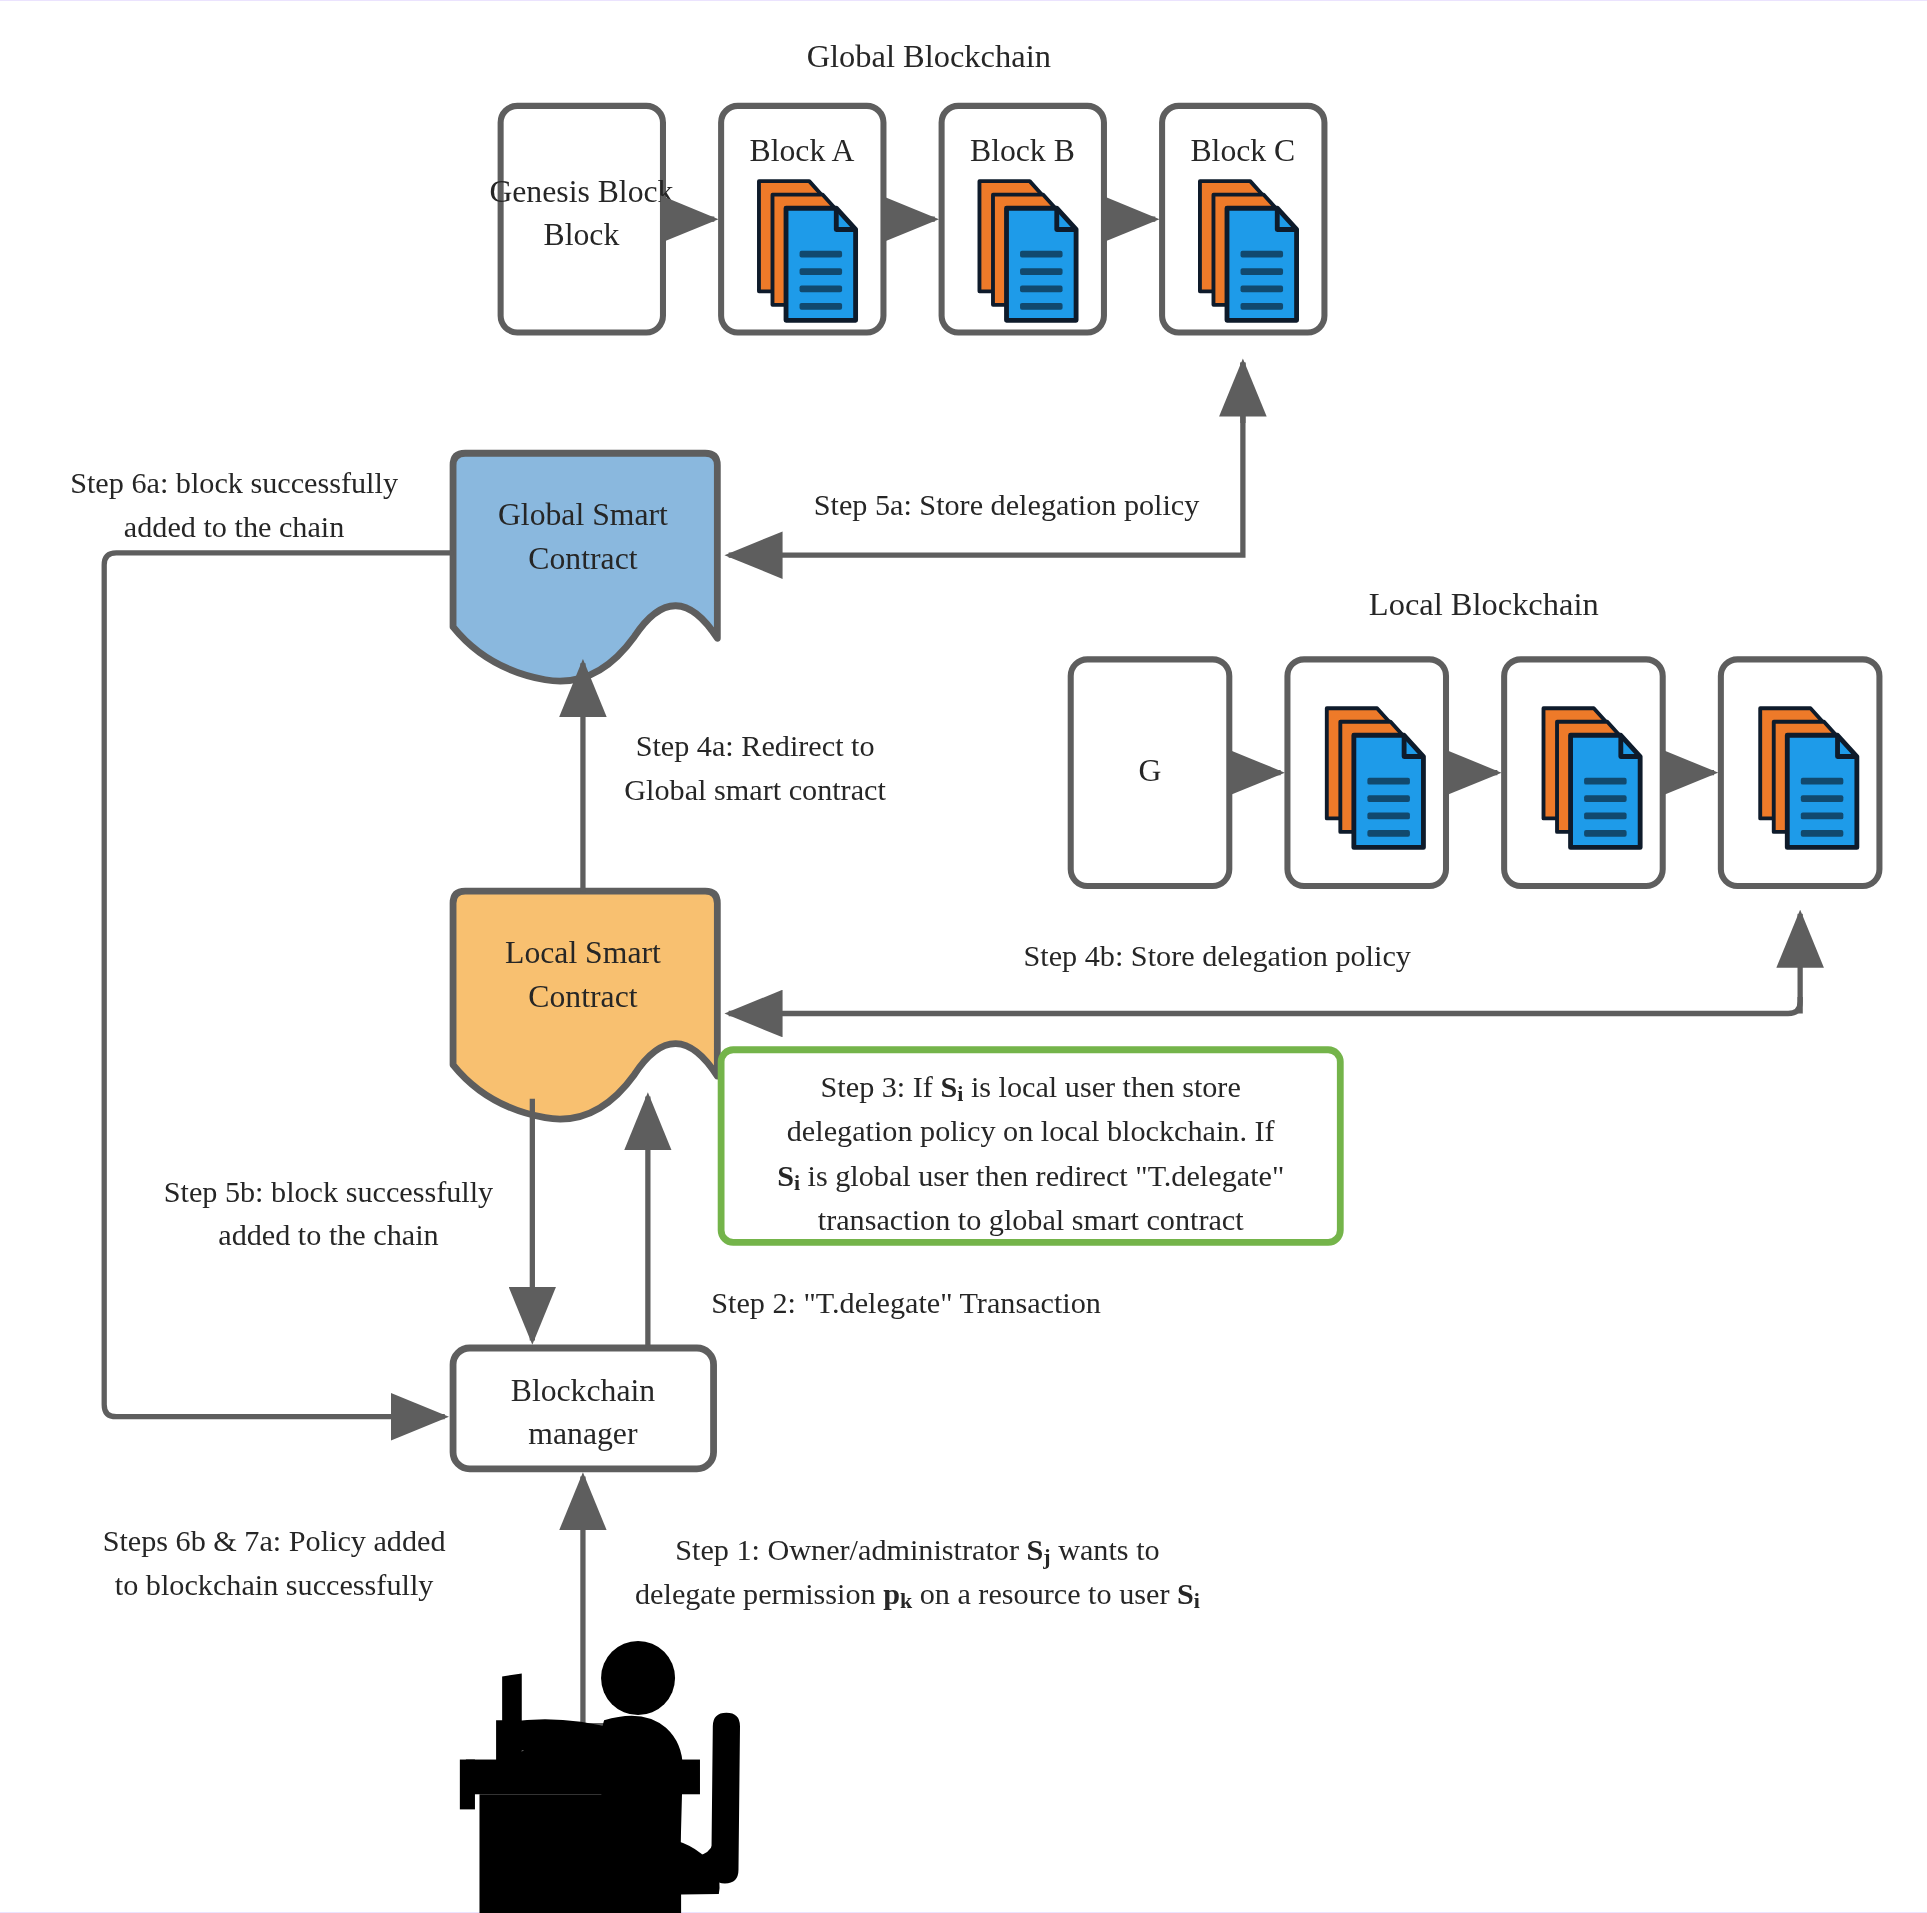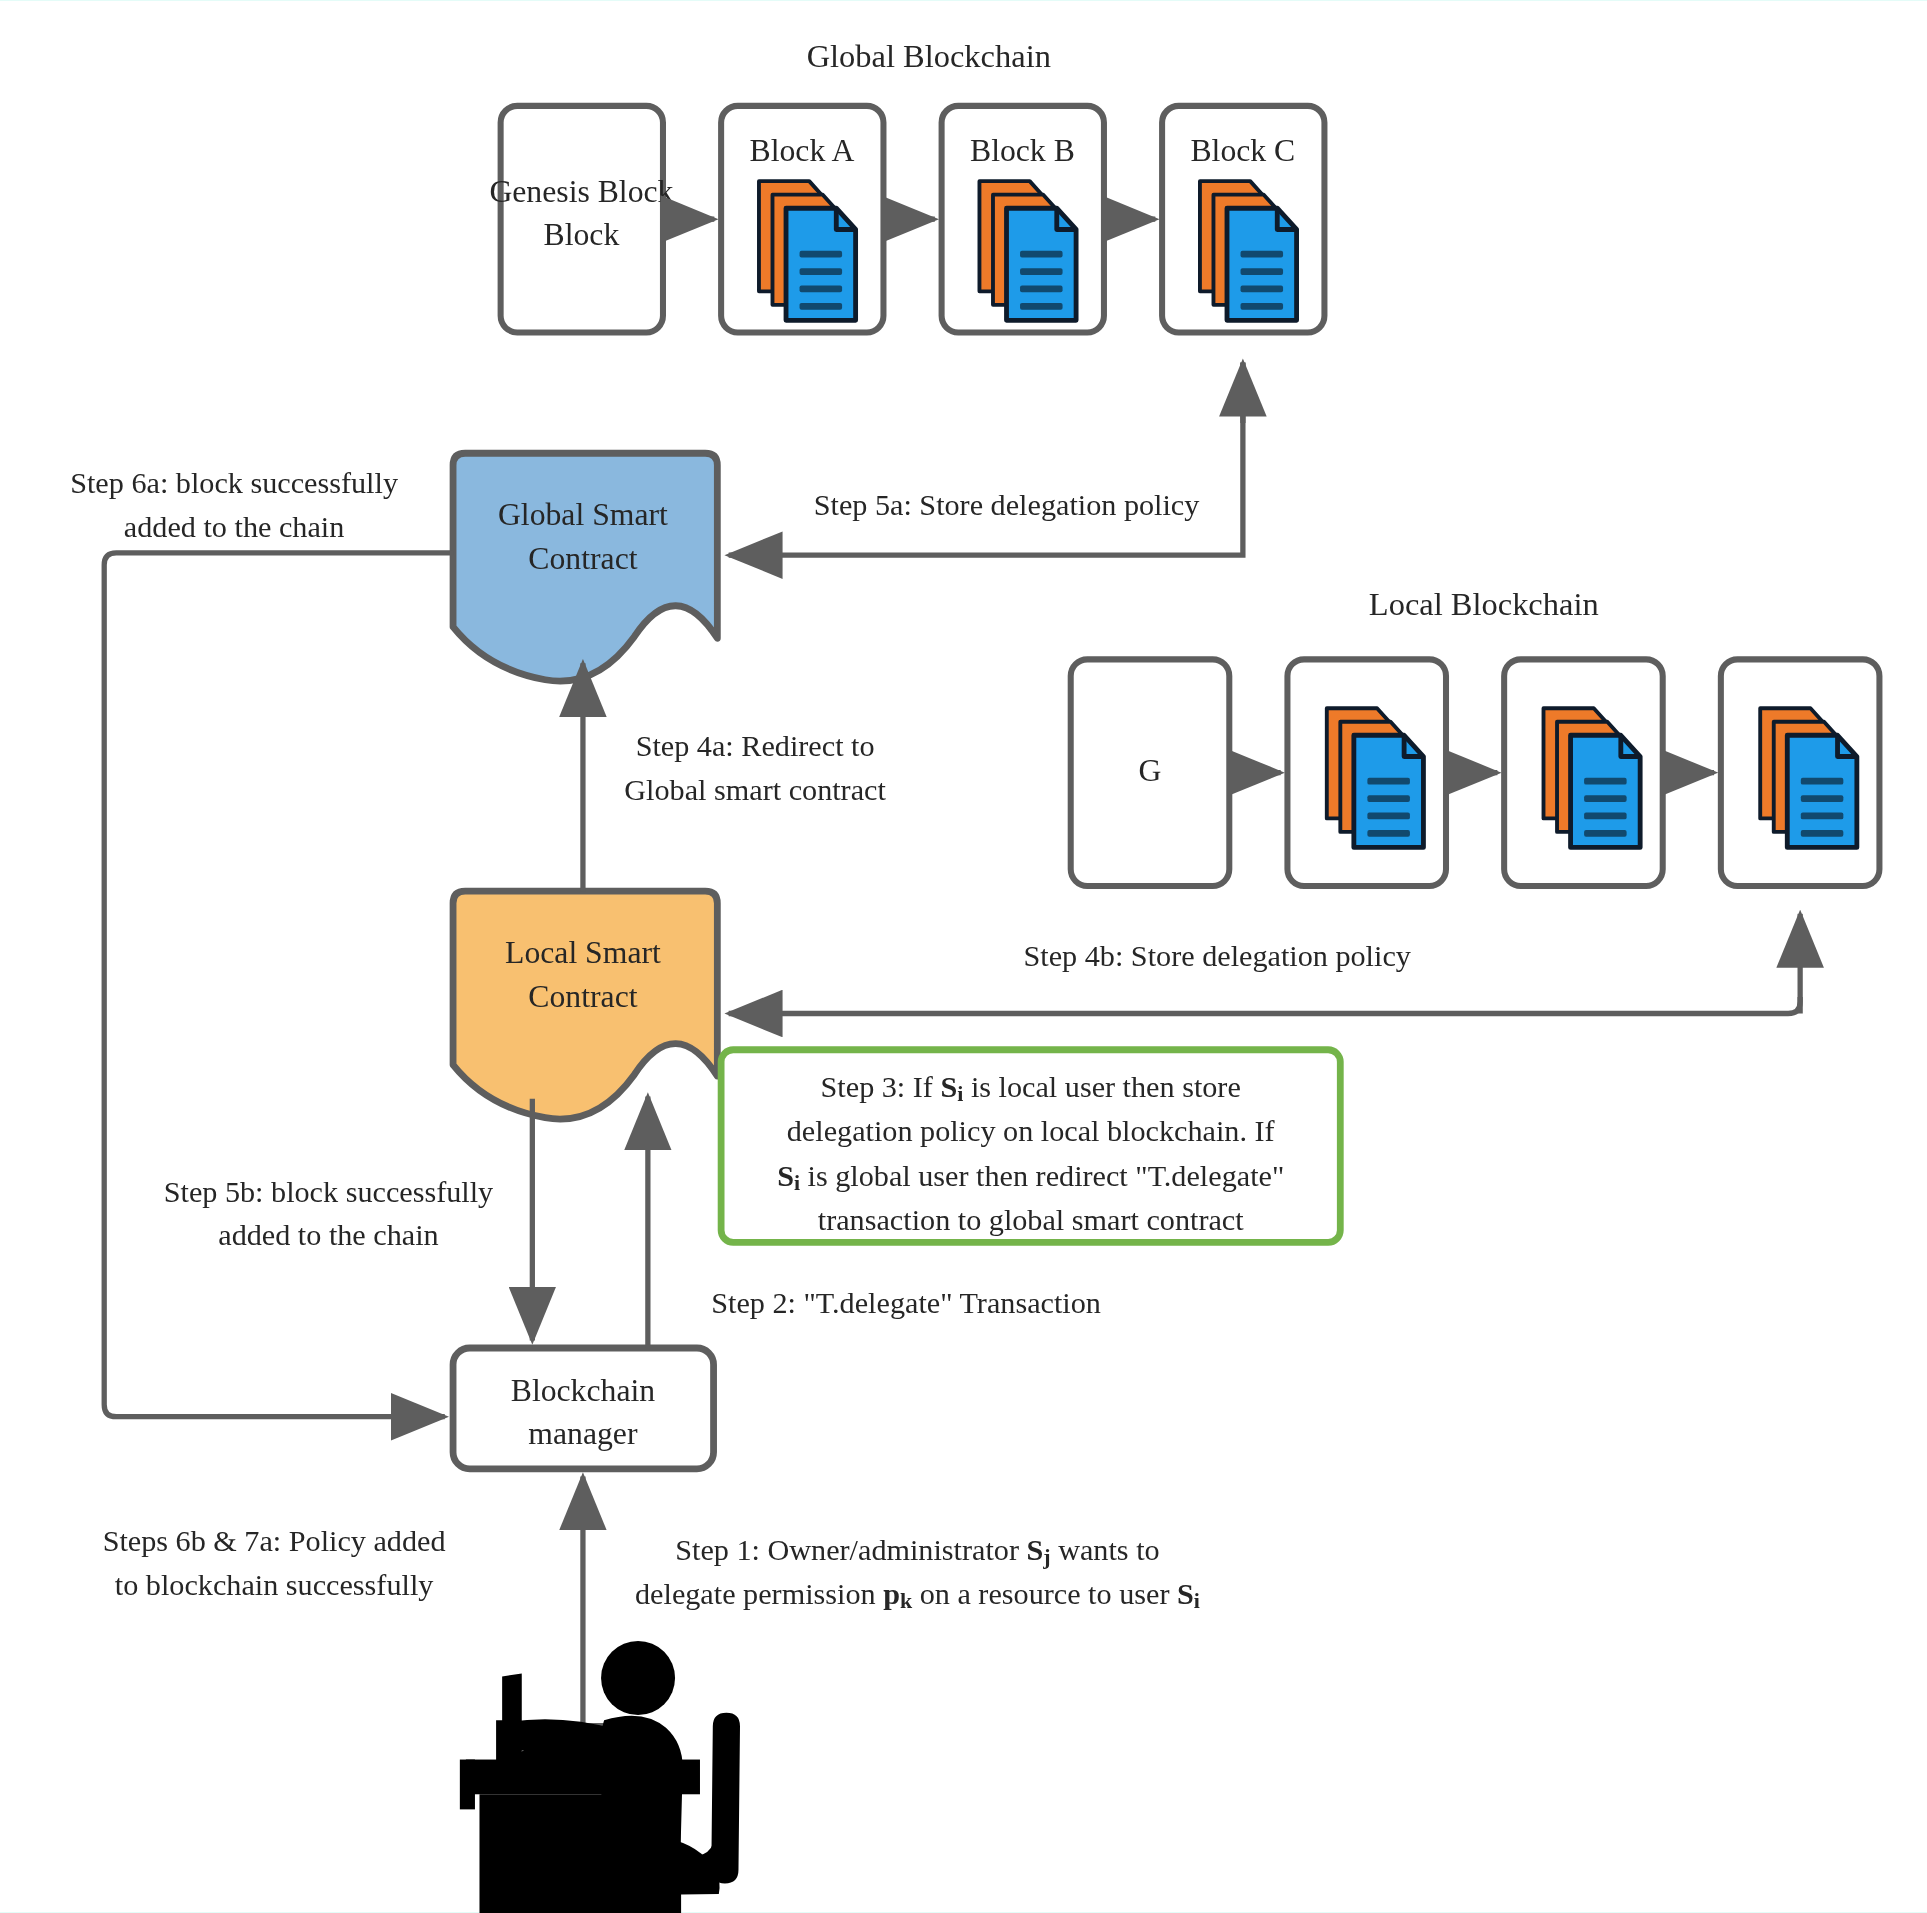--- a/index.html
+++ b/index.html
@@ -1,17 +1,17 @@
 <!DOCTYPE html>
 <html style="font-size:12px"><head>
 <meta charset="utf-8">
 <style>
   html,body{margin:0;padding:0;background:#ffffff;}
   body{width:1927px;height:1913px;font-family:"Liberation Serif","DejaVu Serif",serif;}
-  #root{position:relative;width:1927px;height:1913px;overflow:hidden;background:#5eead4;}
+  #root{position:relative;width:1927px;height:1913px;overflow:hidden;background:#8b5cf6;}
   svg.diagram{position:absolute;inset:0;width:1927px;height:1913px;display:block;}
   .lbl{font-family:"Liberation Serif","DejaVu Serif",serif;fill:#262626;font-size:40px;}
   .lbl-title{font-size:43px;}
   .lbl-node{font-size:42px;}
   .lbl-step{font-size:40px;}
   .bold{font-weight:bold;}
   text{dominant-baseline:middle;}
 </style>
 </head>
 <body>

